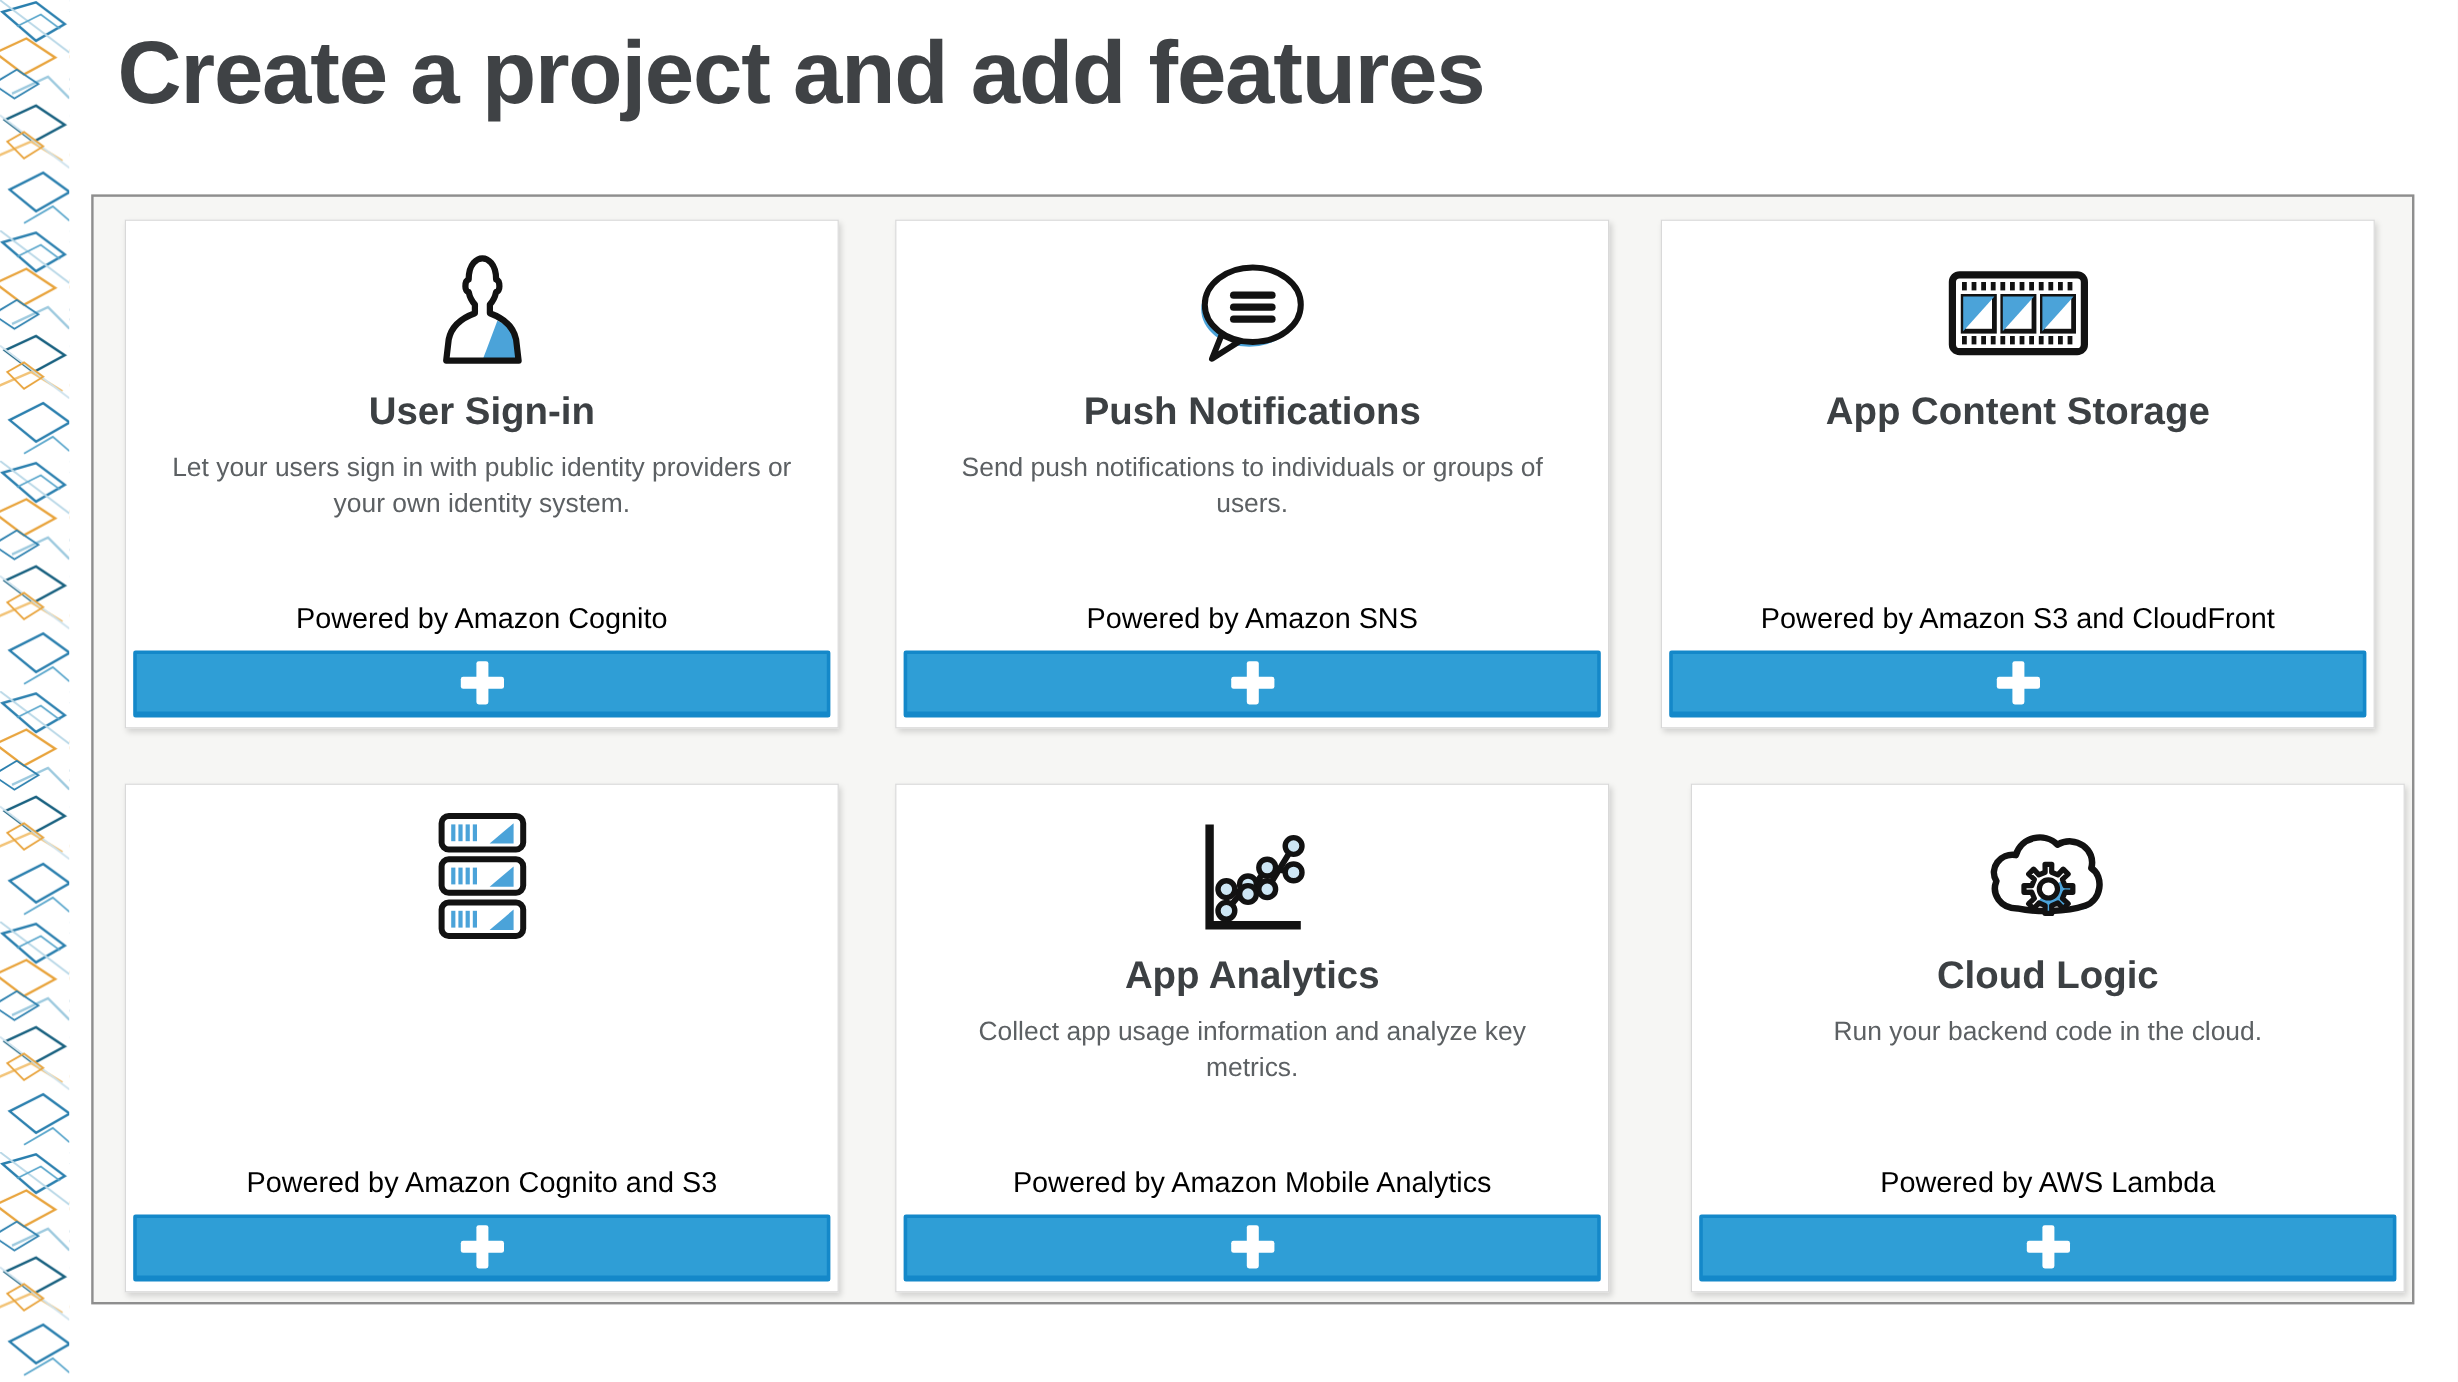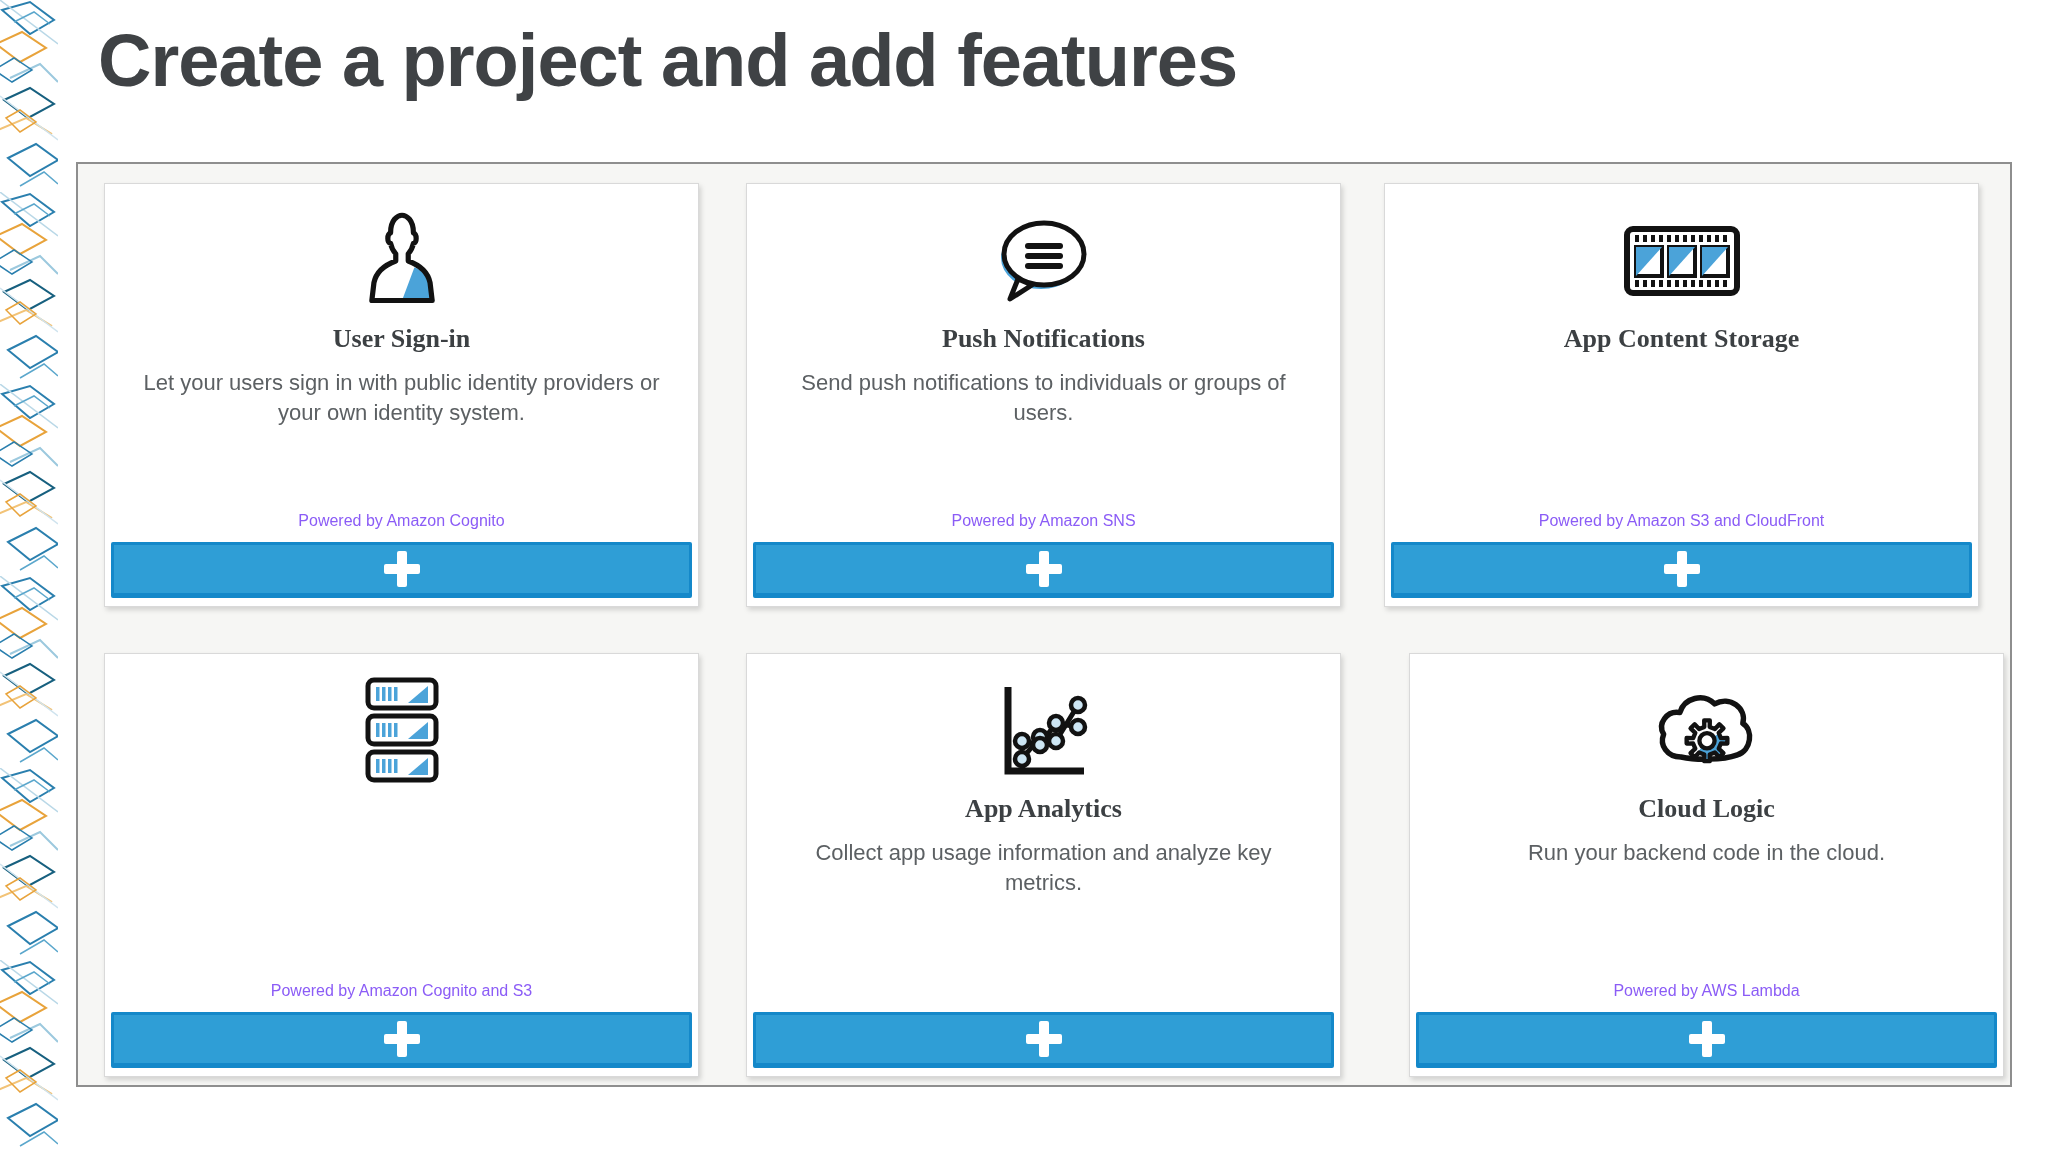--- a/index.html
+++ b/index.html
@@ -34,29 +34,29 @@
   .card-pos-3{left:26px;top:489px;}
   .card-pos-4{left:668px;top:489px;}
   .card-pos-5{left:1306px;top:489px;margin-left:25px;}
 
   .icon-box{
     height:118px;margin-top:18px;
     display:flex;align-items:center;justify-content:center;
   }
   .card-title{
     margin:4px 0 0 0;text-align:center;
-    font-size:26px;font-weight:bold;color:#3c4043;font-family:Liberation Serif, serif;
+    font-size:32px;font-weight:bold;color:#3c4043;
   }
   .card-desc{
     margin:14px auto 0 auto;max-width:528px;text-align:center;
     font-size:22px;line-height:1.36;color:#5c6063;
   }
   .powered-by{
     position:absolute;bottom:76px;left:0;right:0;text-align:center;
-    font-size:16px;color:#8b5cf6;
+    font-size:24px;color:#000000;
   }
   .add-button{
     position:absolute;left:6px;right:6px;bottom:8px;height:56px;
     box-sizing:border-box;background:#2f9ed6;
     border:3px solid #1488c9;border-bottom-width:5px;border-radius:2px;
     display:flex;align-items:center;justify-content:center;cursor:pointer;
     padding:0;
   }
   .plus-icon{
     position:relative;width:36px;height:36px;display:block;
@@ -226,20 +226,21 @@
             <circle cx="86" cy="26" r="7"></circle>
           <circle cx="30" cy="62" r="7"></circle>
             <circle cx="48" cy="66" r="7"></circle>
             <circle cx="64" cy="44" r="7"></circle>
             <circle cx="86" cy="48" r="7"></circle>
         </g>
       </svg>
     </div>
     <h2 class="card-title">App Analytics</h2>
     <p class="card-desc">Collect app usage information and analyze key metrics.</p>
+    <div class="powered-by">Powered by Amazon Mobile Analytics</div>
     <button class="add-button">
       <span class="plus-icon"></span>
     </button>
   </div>
 
   <div class="feature-card card-pos-5">
     <div class="icon-box">
       <svg width="116" height="104" viewBox="0 0 104 96">
         <path d="M14 56 C14 68 24 74 32 73 C26 74 18 70 16 62 Z" fill="#4ba3d9"></path>
         <path d="M90 54 C92 66 82 74 74 73 C80 74 88 70 90 62 Z" fill="#4ba3d9"></path>

